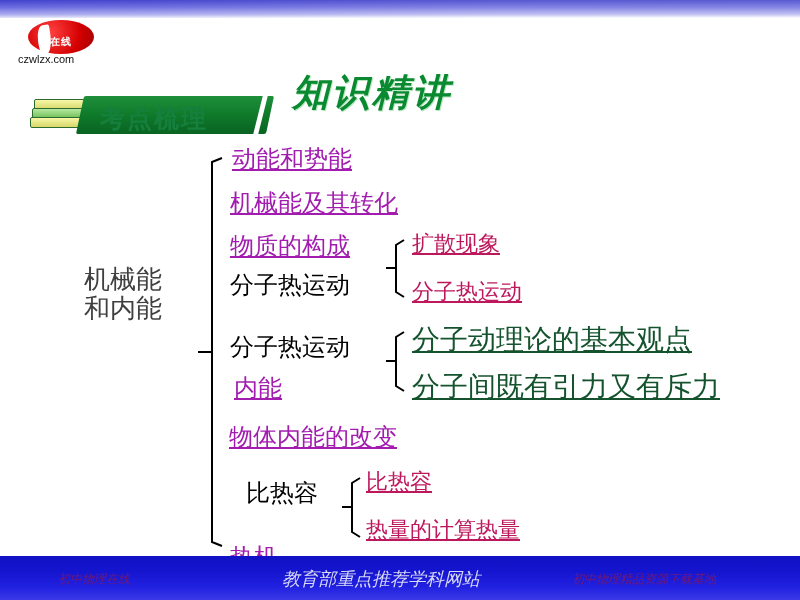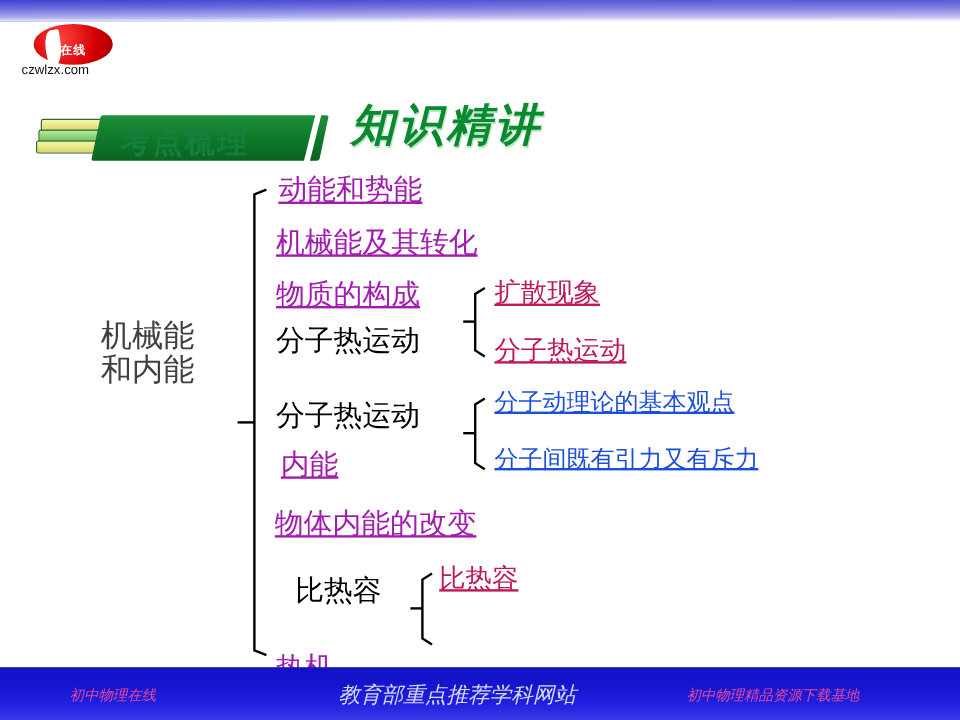--- a/index.html
+++ b/index.html
@@ -36,21 +36,21 @@
   }
   
   .bottom-band {
     position: absolute;
     left: 0; bottom: 0;
     width: 800px; height: 44px;
     background: linear-gradient(to bottom, #1111c4 0%, #1515cf 35%, #2020e0 70%, #3a3ae8 100%);
   }
   .bottom-left-text, .bottom-center-text, .bottom-right-text {
     position: absolute;
-    color: #ec4899;
+    color: #701a75;
     font-family: "Liberation Serif", serif;
     font-style: italic;
     font-size: 12px;
     white-space: nowrap;
   }
   .bottom-left-text { left: 58px; bottom: 12px; }
   .bottom-center-text { left: 282px; bottom: 9px; color: #d8d8f8; font-size: 18px; }
   .bottom-right-text { left: 572px; bottom: 12px; }
 
   
@@ -143,21 +143,21 @@
     position: absolute;
     left: 228px; top: -2px;
     width: 5px; height: 42px;
     background: #ffffff;
     transform: skewX(-14deg);
   }
 
   
   .main-title {
     position: absolute;
-    left: 292px; top: 80px;
+    left: 292px; top: 68px;
     font-family: Liberation Sans, sans-serif;
     font-size: 37px;
     font-weight: bold;
     font-style: italic;
     color: #0a8a30;
     letter-spacing: 3px;
     text-shadow: 1px 1px 0 #b9e6c2;
   }
 
   
@@ -185,22 +185,22 @@
     font-size: 24px;
     color: #a21caf;
     text-decoration: underline;
   }
   .lv2-green {
     font-size: 22px;
     color: #be185d;
     text-decoration: underline;
   }
   .lv2-green-2 {
-    font-size: 20px;
-    color: #1d4ed8;
+    font-size: 28px;
+    color: #14532d;
     text-decoration: underline;
   }
   svg.lines {
     position: absolute;
     left: 0; top: 0;
     width: 800px; height: 420px;
     pointer-events: none;
   }
 </style>
 </head>
@@ -265,20 +265,21 @@
     <div class="node lv1-black" style="left:246px; top:340px;">比热容</div>
     <div class="node lv1-link" style="left:230px; top:404px;">热机</div>
 
     <div class="node lv2-green" style="left:412px; top:92px;">扩散现象</div>
     <div class="node lv2-green" style="left:412px; top:140px;">分子热运动</div>
 
     <div class="node lv2-green-2" style="left:412px; top:185px;">分子动理论的基本观点</div>
     <div class="node lv2-green-2" style="left:412px; top:232px;">分子间既有引力又有斥力</div>
 
     <div class="node lv2-green" style="left:366px; top:330px;">比热容</div>
+    <div class="node lv2-green" style="left:366px; top:378px;">热量的计算热量</div>
 
   </div>
 
   <div class="bottom-band"></div>
   <div class="bottom-left-text">初中物理在线</div>
   <div class="bottom-center-text">教育部重点推荐学科网站</div>
   <div class="bottom-right-text">初中物理精品资源下载基地</div>
 
 </div>
 

